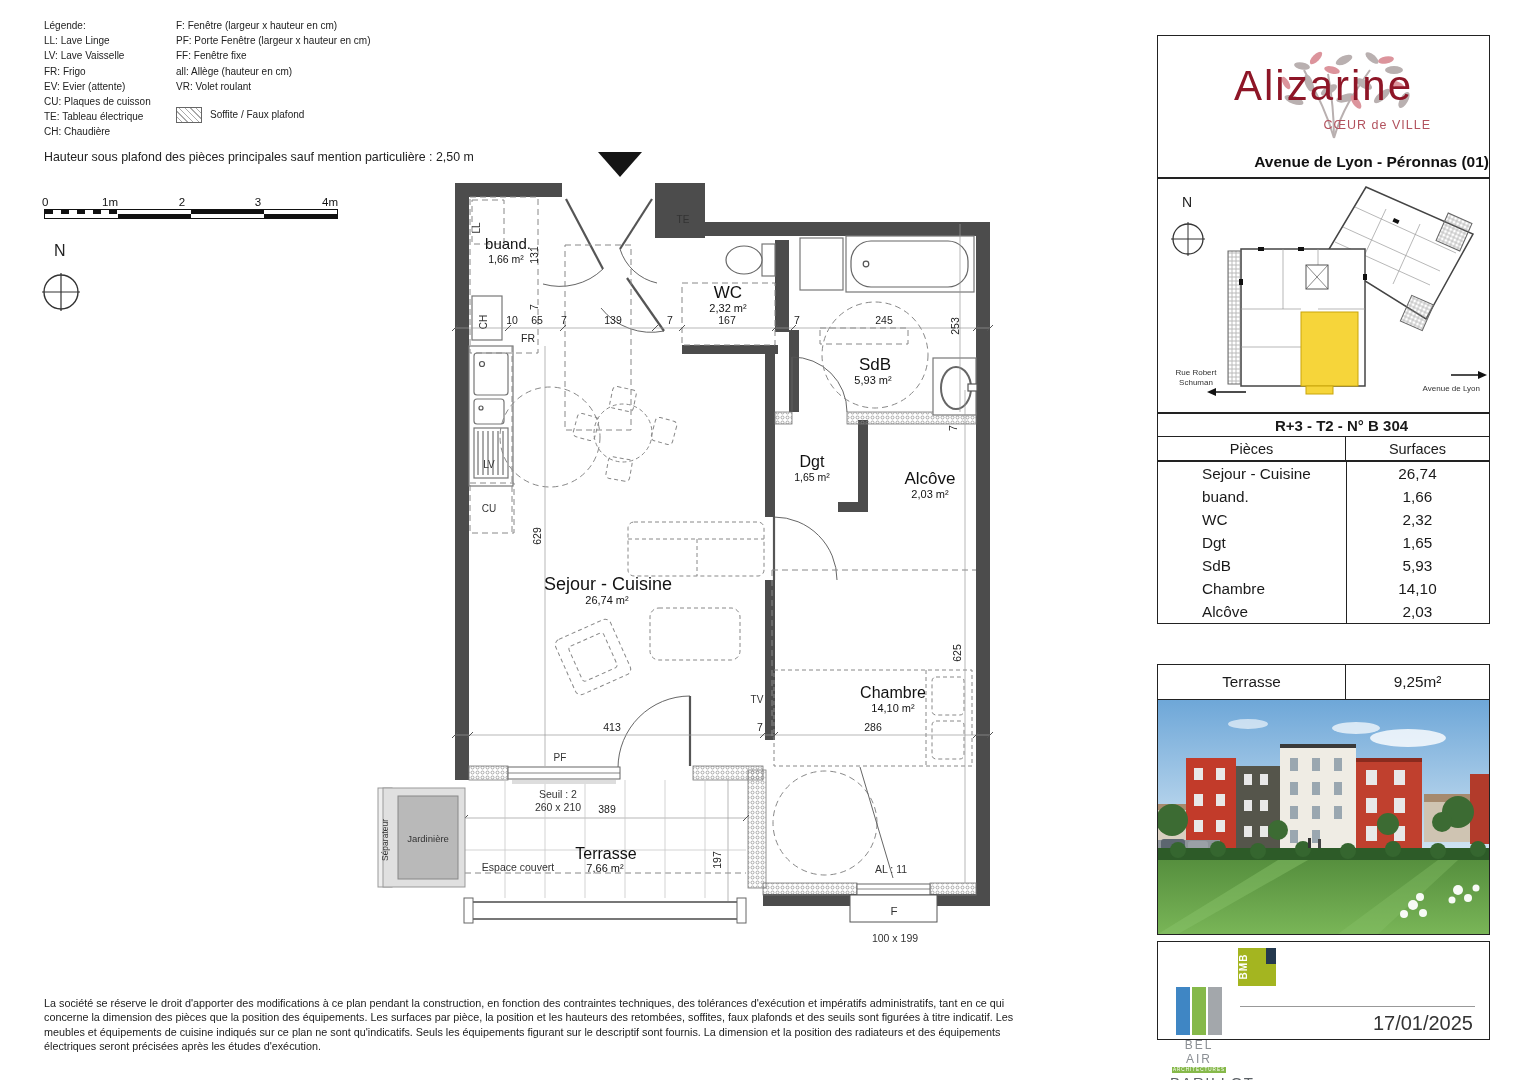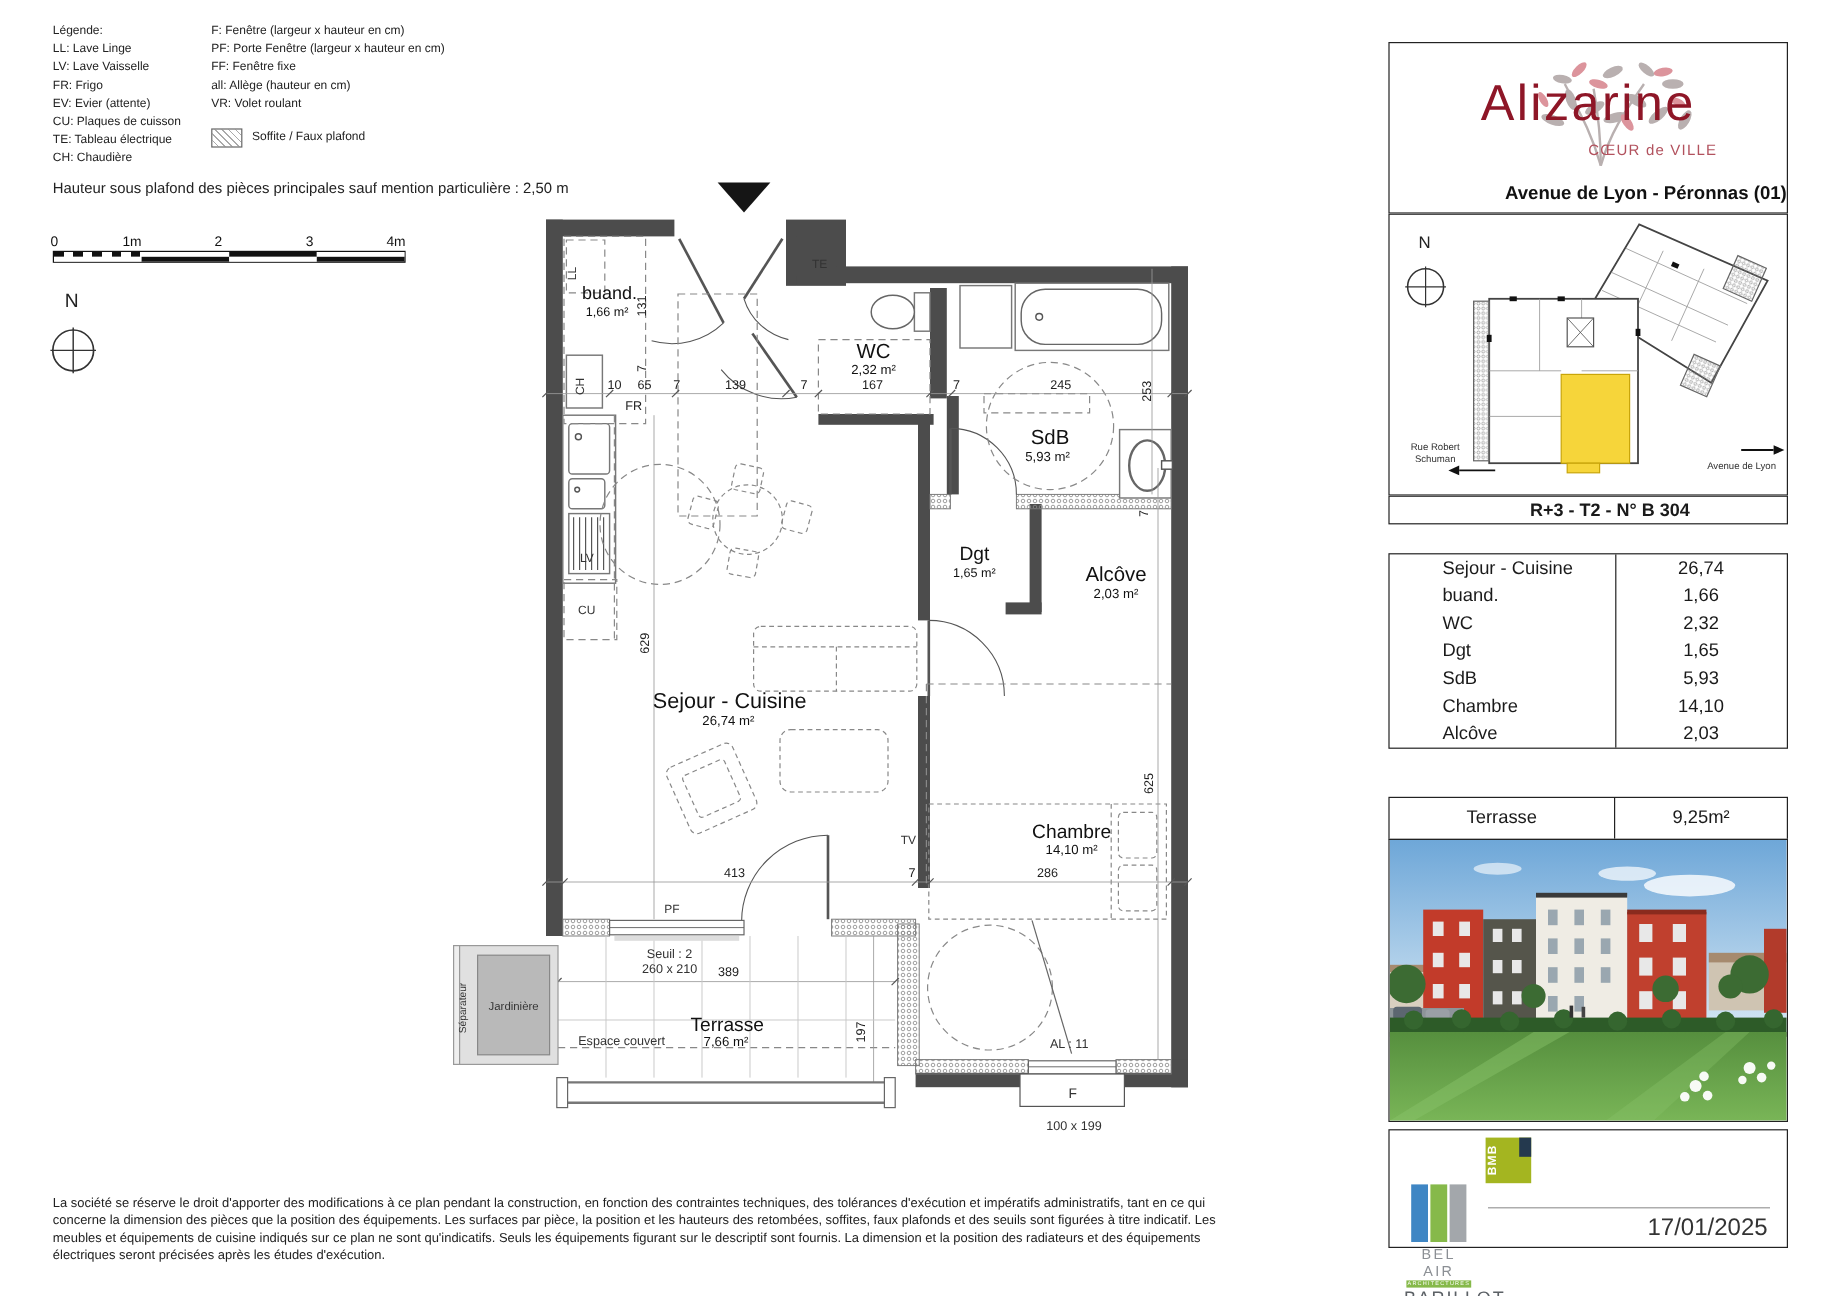--- a/index.html
+++ b/index.html
@@ -451,20 +451,24 @@
       <text x="38" y="206" font-size="8" fill="#333" text-anchor="middle">Schuman</text>
       <line x1="58" y1="213" x2="88" y2="213" stroke="#111" stroke-width="1.5"></line>
       <polygon points="58,209 58,217 49,213" fill="#111"></polygon>
       <line x1="293" y1="196" x2="320" y2="196" stroke="#111" stroke-width="1.5"></line>
       <polygon points="320,192 320,200 329,196" fill="#111"></polygon>
       <text x="322" y="212" font-size="8" fill="#333" text-anchor="end">Avenue de Lyon</text>
     </svg>
   </div>
 
   <div class="pbox title-bar">R+3 - T2 - N° B 304</div>
+  <div class="pbox cols-row">
+    <div class="c1">Pièces</div>
+    <div class="c2">Surfaces</div>
+  </div>
   <div class="pbox rows-box">
     <div class="rows-divider"></div>
     <div class="trow">
         <div class="p">Sejour - Cuisine</div>
         <div class="s">26,74</div>
       </div>
     <div class="trow">
         <div class="p">buand.</div>
         <div class="s">1,66</div>
       </div>

